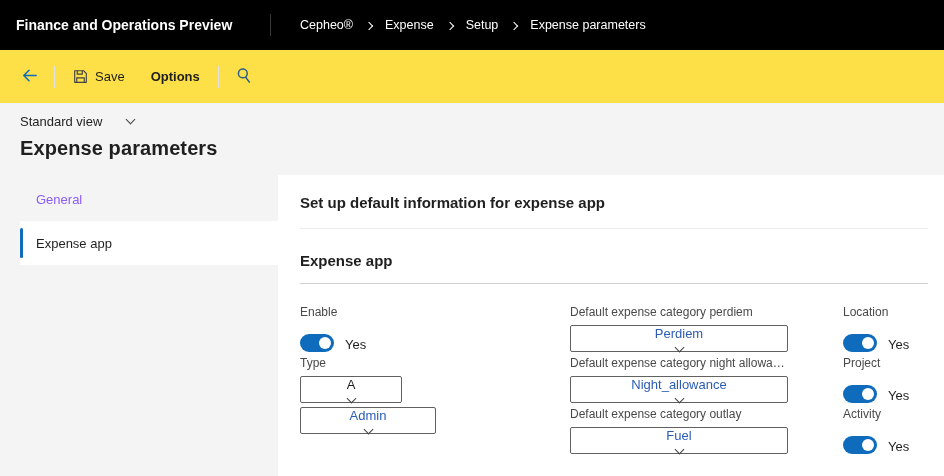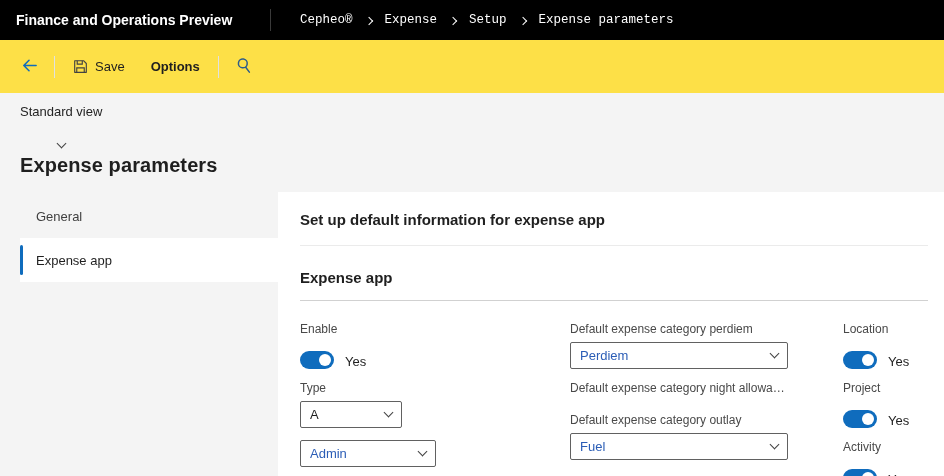--- a/index.html
+++ b/index.html
@@ -4,61 +4,61 @@
 <style>
   * { box-sizing: border-box; }
   html, body { margin: 0; padding: 0; }
   body {
     width: 944px; height: 476px; overflow: hidden;
     font-family: "Liberation Sans", sans-serif;
     background: #f4f4f4; color: #1f1f1f;
   }
 
   
-  .topbar { height: 40px; background: #000; color: #fff; display: flex; align-items: center; }
+  .topbar { height: 50px; background: #000; color: #fff; display: flex; align-items: center; }
   .app-title { flex: 0 0 270px; padding: 0 16px; font-size: 14px; font-weight: 700; cursor: pointer; }
   .topbar-divider { width: 1px; height: 22px; background: #3a3a3a; }
   .breadcrumb { display: flex; align-items: center; gap: 13px; margin-left: 29px; font-size: 12.5px; }
-  .crumb { cursor: pointer; white-space: nowrap; font-family: Liberation Mono, monospace; }
+  .crumb { cursor: pointer; white-space: nowrap; }
   .chev-right { width: 6px; height: 6px; border-top: 1.4px solid #fff; border-right: 1.4px solid #fff; transform: rotate(45deg); margin-top: 1px; }
 
   
   .toolbar { height: 53px; background: #fde047; display: flex; align-items: center; padding: 0 12px; }
   .icon-btn, .cmd { background: none; border: none; font-family: inherit; cursor: pointer; display: flex; align-items: center; }
   .icon-btn { width: 34px; height: 34px; justify-content: center; border-radius: 4px; }
   .back-arrow { color: #0f6cbd; }
   .v-divider { width: 1px; height: 22px; background: #e1e1e1; margin: 0 8px; }
   .cmd { gap: 7px; font-size: 13px; color: #1f1f1f; padding: 7px 10px; border-radius: 4px; }
   .cmd .cmd-icon { color: #424242; display: flex; }
   .cmd.options-cmd { font-weight: 700; margin-left: 6px; }
   .search-glyph { color: #2d5c8a; }
 
   
-  .view-row { display: inline-flex; align-items: center; gap: 25px; margin: 11px 0 0 20px; font-size: 13px; color: #242424; cursor: pointer; flex-direction: column; }
+  .view-row { display: inline-flex; align-items: center; gap: 25px; margin: 11px 0 0 20px; font-size: 13px; color: #242424; cursor: pointer; }
   .chev-down { width: 7px; height: 7px; border-right: 1.4px solid #424242; border-bottom: 1.4px solid #424242; transform: rotate(45deg); margin-top: -4px; }
   .page-title { margin: 7px 0 0 20px; font-size: 20px; font-weight: 700; letter-spacing: 0.1px; }
 
   
   .content { display: flex; margin-top: 15px; height: 307px; }
   .sidebar { flex: 0 0 278px; padding-left: 20px; padding-top: 2px; }
-  .tab { height: 44px; display: flex; align-items: center; padding-left: 16px; font-size: 13px; color: #404040; position: relative; cursor: pointer; }
+  .tab { height: 44px; display: flex; align-items: center; padding-left: 16px; font-size: 13px; color: #8b5cf6; position: relative; cursor: pointer; }
   .tab.selected { background: #fff; color: #1f1f1f; }
   .tab.selected::before { content: ""; position: absolute; left: 0; top: 7px; bottom: 7px; width: 3px; border-radius: 2px; background: #0f6cbd; }
 
   .panel { flex: 1; background: #fff; padding: 19px 16px 0 22px; }
   .panel-heading { margin: 0 0 17px 0; font-size: 15px; font-weight: 700; }
   .rule { border: none; border-top: 1px solid #ebebeb; margin: 0; }
   .rule.strong { border-top-color: #d1d1d1; }
   .section-title { margin: 23px 0 14px 0; font-size: 15px; font-weight: 700; }
 
   .form-grid { display: grid; grid-template-columns: 270px 273px 1fr; margin-top: 21px; }
-  .form-col { display: flex; flex-direction: column; gap: 12px; }
+  .form-col { display: flex; flex-direction: column; gap: 4px; }
   .field label { display: block; font-size: 12px; color: #494949; margin-bottom: 6px; white-space: nowrap; overflow: hidden; text-overflow: ellipsis; max-width: 248px; }
 
-  .select { height: 27px; border: 1px solid #616161; border-radius: 2px; background: #fff; display: flex; align-items: center; justify-content: space-between; padding: 0 9px; font-size: 13px; cursor: pointer; }
+  .select { height: 27px; border: 1px solid #616161; border-radius: 2px; background: #fff; display: flex; align-items: center; justify-content: space-between; padding: 0 9px; font-size: 13px; cursor: pointer; flex-direction: column; }
   .select .sel-value { color: #2b5db6; }
   .select .sel-value.plain { color: #1f1f1f; }
   .w102 { width: 102px; } .w160 { width: 136px; } .w218 { width: 218px; }
 
   .toggle-row { display: flex; align-items: flex-end; gap: 11px; height: 27px; }
   .toggle { width: 34px; height: 18px; border-radius: 10px; background: #0f6cbd; position: relative; cursor: pointer; flex: 0 0 auto; }
   .toggle::after { content: ""; position: absolute; top: 3px; right: 3px; width: 12px; height: 12px; border-radius: 50%; background: #fff; }
   .toggle-text { font-size: 13px; }
 </style>
 </head>
@@ -168,20 +168,24 @@
       <div class="form-col">
         <div class="field">
           <label>Default expense category perdiem</label>
           <div class="select w218">
             <span class="sel-value">Perdiem</span>
             <span class="chev-down"></span>
           </div>
         </div>
         <div class="field">
           <label>Default expense category night allowa…</label>
+          <div class="select w218">
+            <span class="sel-value">Night_allowance</span>
+            <span class="chev-down"></span>
+          </div>
         </div>
         <div class="field">
           <label>Default expense category outlay</label>
           <div class="select w218">
             <span class="sel-value">Fuel</span>
             <span class="chev-down"></span>
           </div>
         </div>
       </div>
 

